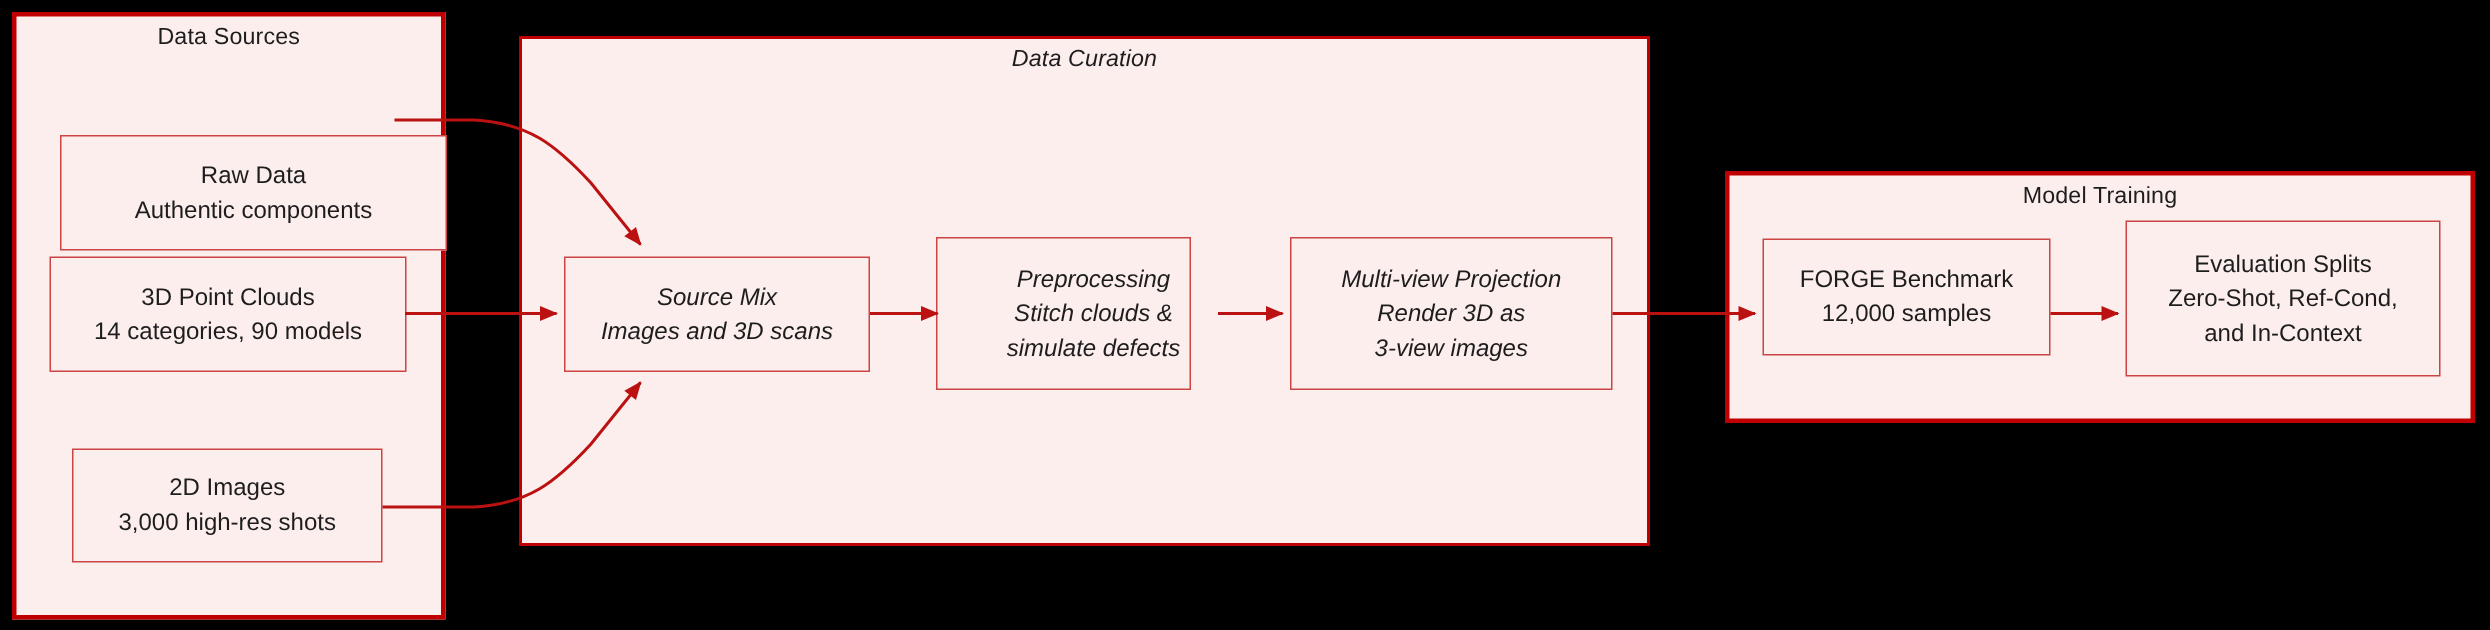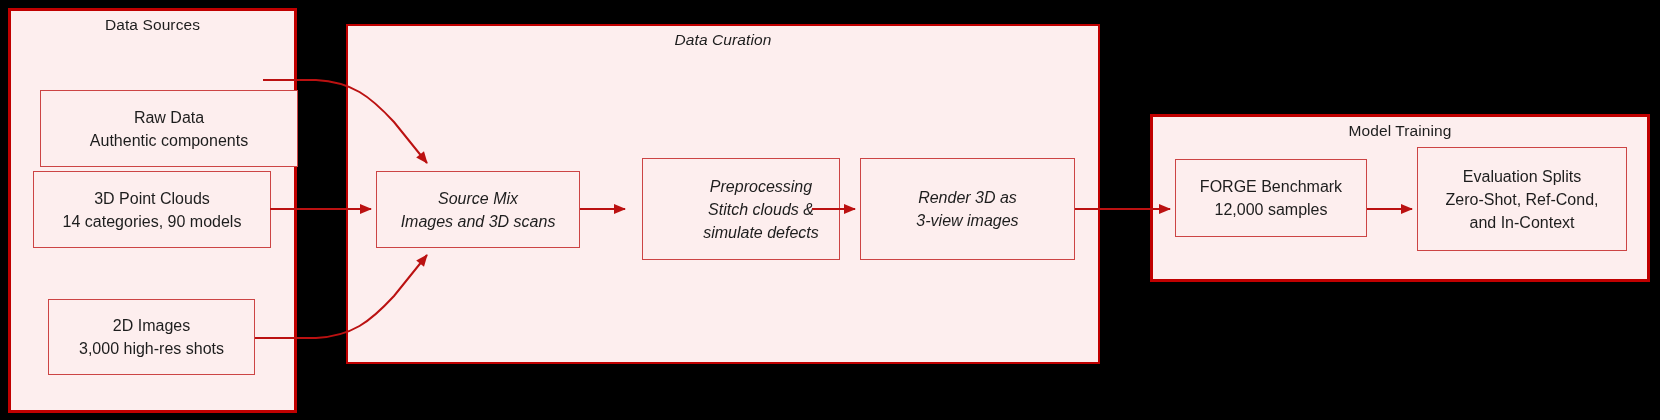--- a/index.html
+++ b/index.html
@@ -75,26 +75,27 @@
       <span>3,000 high-res shots</span>
     </div>
   </div>
 
   <div class="container thin" style="left:346px;top:24px;width:754px;height:340px;">
     <div class="container-title">Data Curation</div>
     <div class="node" style="left:28px;top:145px;width:204px;height:77px;">
       <span>Source Mix</span>
       <span>Images and 3D scans</span>
     </div>
-    <div class="node" style="left:294px;top:132px;width:198px;height:102px;padding-left:40px;">
+    <div class="node" style="left:276px;top:132px;width:170px;height:102px;padding-left:40px;">
       <span>Preprocessing</span>
       <span>Stitch clouds &amp;</span>
       <span>simulate defects</span>
     </div>
     <div class="node" style="left:512px;top:132px;width:215px;height:102px;">
+      <span>Multi-view Projection</span>
       <span>Render 3D as</span>
       <span>3-view images</span>
     </div>
   </div>
 
   <div class="container" style="left:1150px;top:114px;width:500px;height:168px;">
     <div class="container-title">Model Training</div>
     <div class="node" style="left:22px;top:42px;width:192px;height:78px;">
       <span>FORGE Benchmark</span>
       <span>12,000 samples</span>

